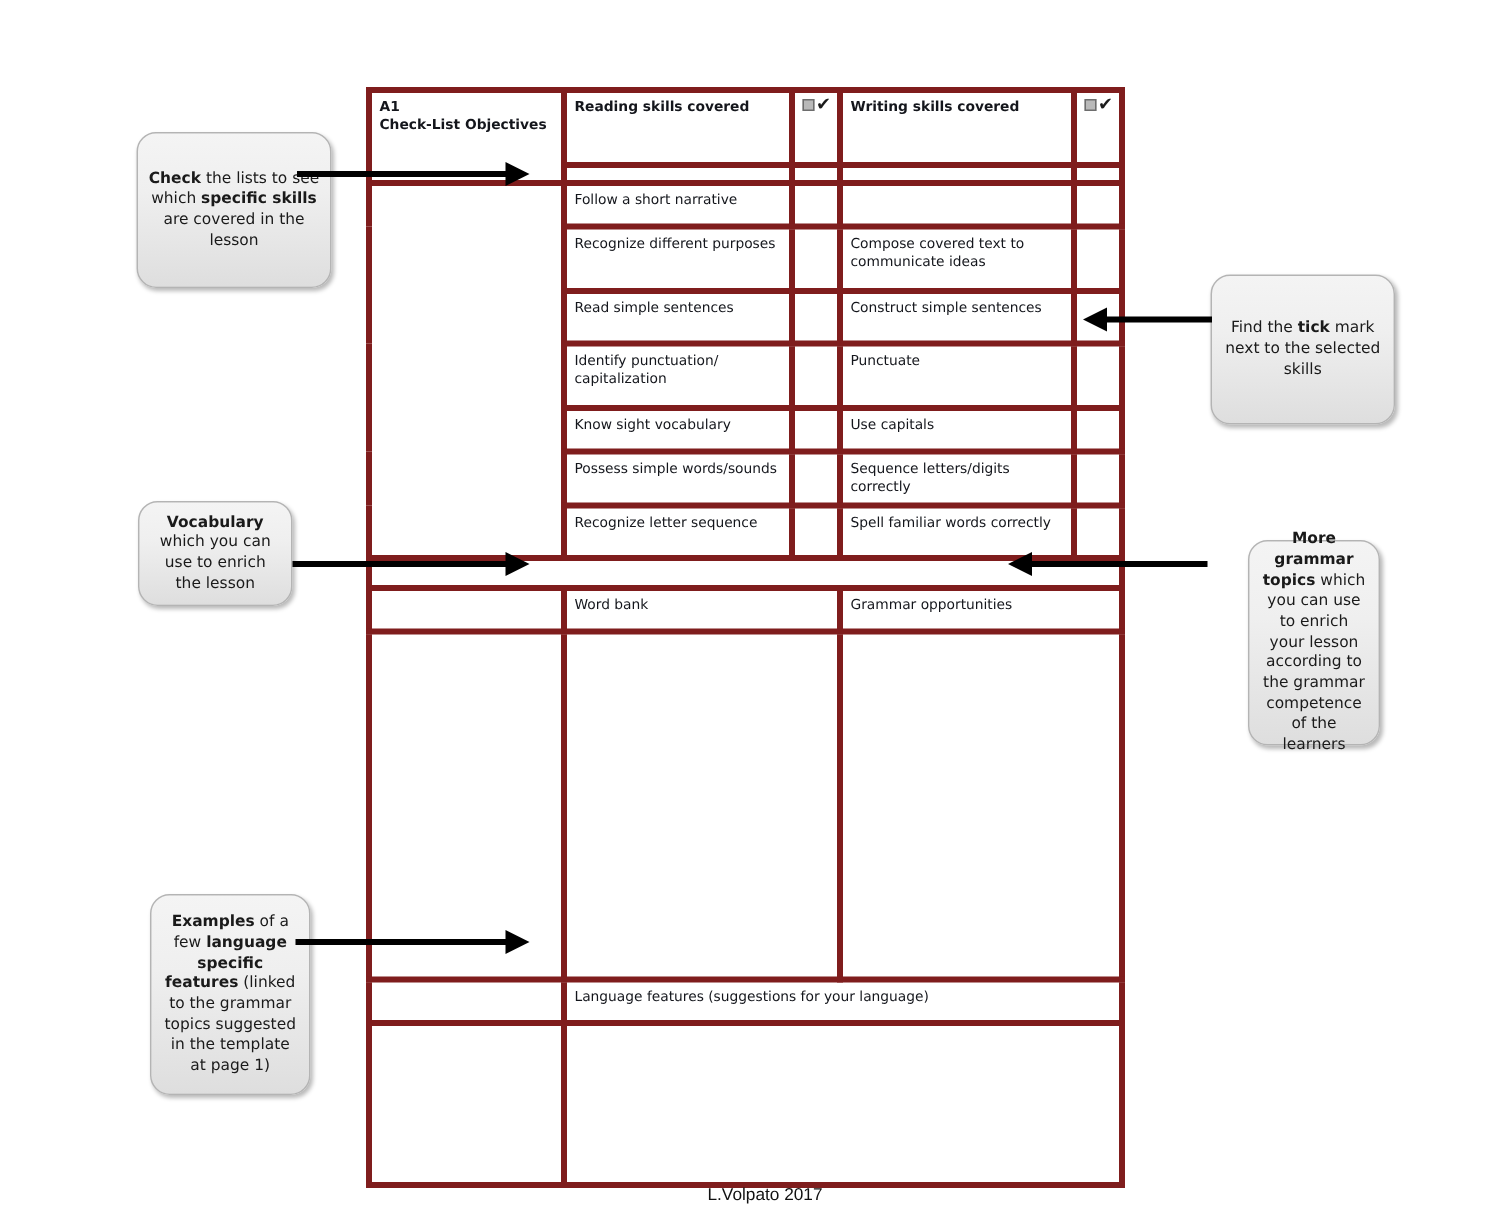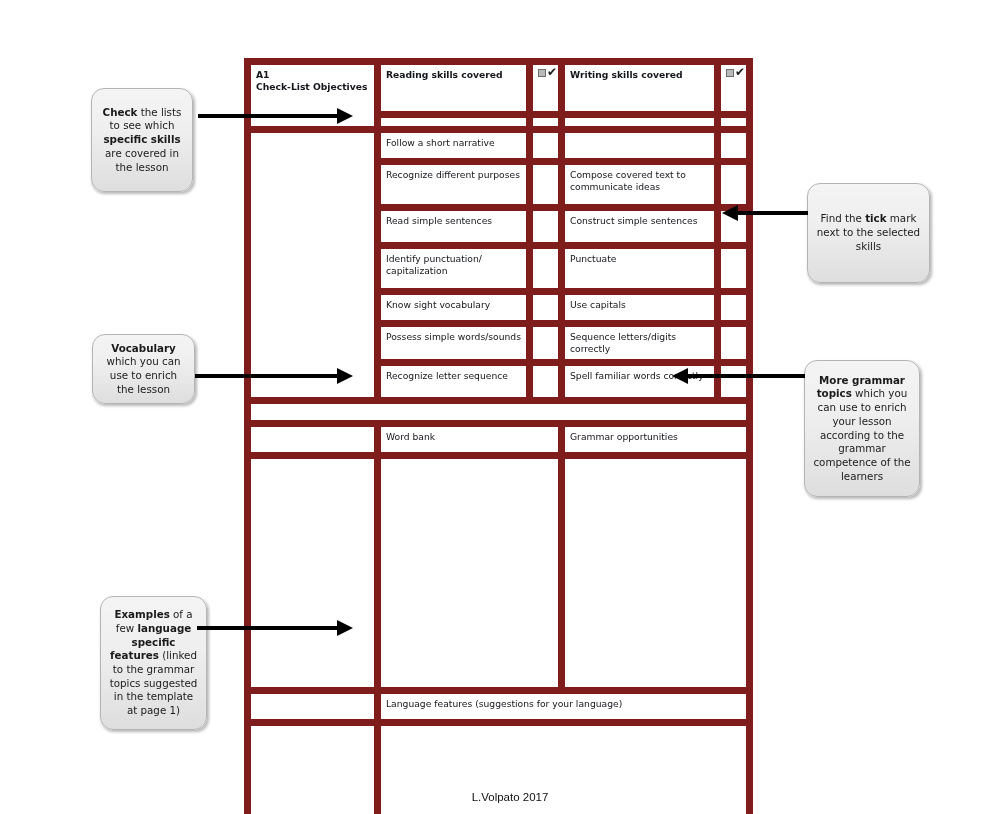--- a/index.html
+++ b/index.html
@@ -18,21 +18,21 @@
   
   .sheet {
     position: absolute;
     left: 244px;
     top: 58px;
     width: 502px;
     border-collapse: collapse;
     table-layout: fixed;
   }
   .sheet td {
-    border: 7px solid #7f1d1d;
+    border: 4px solid #7f1d1d;
     padding: 4px 5px;
     vertical-align: top;
     font-size: 9.2px;
     line-height: 1.32;
     color: #14161c;
     background: #ffffff;
     height: 14px;
   }
 
   .c-head-dark   { background: #8d8d8d; color: #ffffff; font-weight: bold; }
@@ -222,37 +222,37 @@
       <td class="c-gray-hdr" colspan="4" style="height:17px;">Language features (suggestions for your language)</td>
     </tr>
 
     <tr>
       <td class="c-gray" style="height:96px;"></td>
       <td class="c-white" colspan="4"></td>
     </tr>
   </tbody>
 </table>
 
-<div class="callout" style="left:91px; top:88px; width:102px; height:104px;">
+<div class="callout" style="left:91px; top:88px; width:130px; height:104px;">
   <div class="inner"><b>Check</b> the lists to see which <b>specific skills</b> are covered in the lesson</div>
 </div>
 
 <div class="callout" style="left:92px; top:334px; width:103px; height:70px;">
   <div class="inner"><b>Vocabulary</b> which you can use to enrich the lesson</div>
 </div>
 
 <div class="callout" style="left:100px; top:596px; width:107px; height:134px;">
   <div class="inner"><b>Examples</b> of a few <b>language specific features</b> (linked to the grammar topics suggested in the template at page 1)</div>
 </div>
 
 <div class="callout" style="left:807px; top:183px; width:123px; height:100px;">
   <div class="inner">Find the <b>tick</b> mark next to the selected skills</div>
 </div>
 
-<div class="callout" style="left:804px; top:360px; width:116px; height:137px;">
+<div class="callout" style="left:832px; top:360px; width:88px; height:137px;">
   <div class="inner"><b>More grammar topics</b> which you can use to enrich your lesson according to the grammar competence of the learners</div>
 </div>
 
 <div class="arrow right" style="left:198px; top:108px; width:155px; height:16px;">
   <span class="shaft"></span>
     <span class="head"></span>
 </div>
 
 <div class="arrow right" style="left:195px; top:368px; width:158px; height:16px;">
   <span class="shaft"></span>

